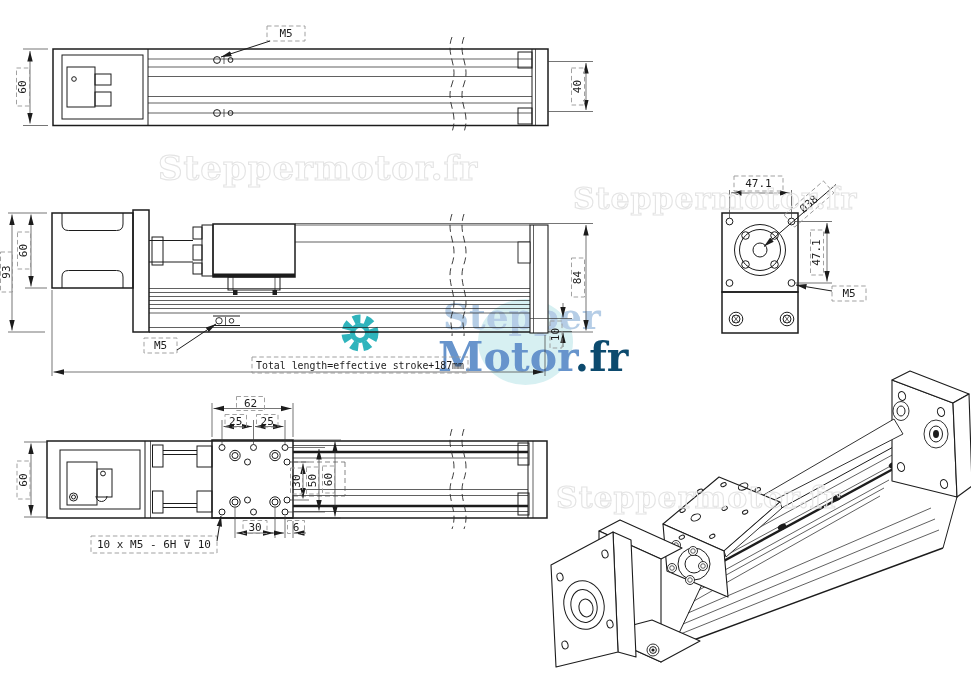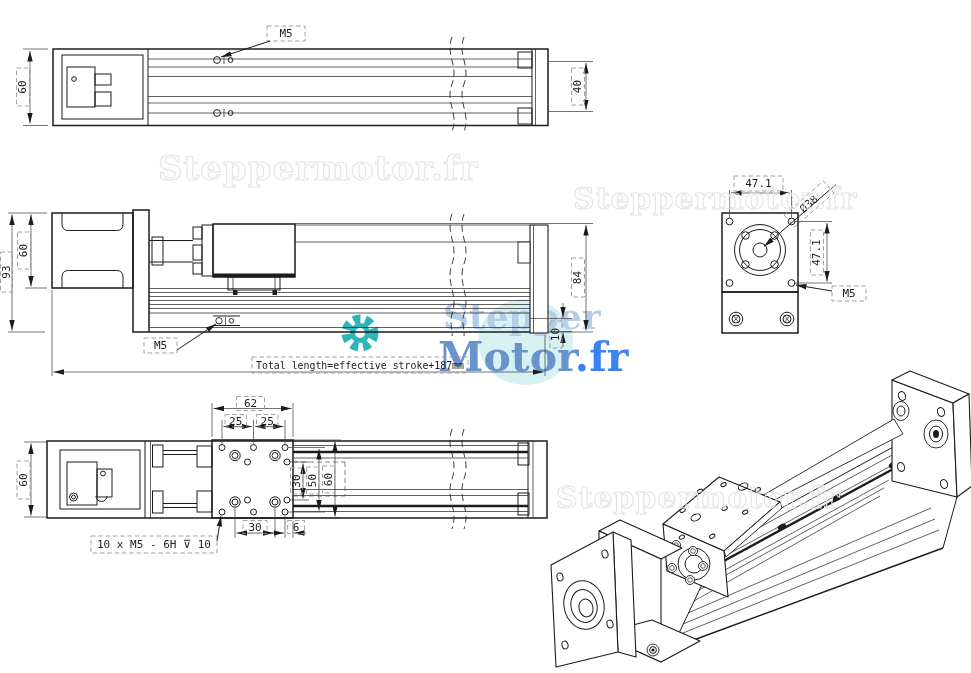--- a/index.html
+++ b/index.html
@@ -7,21 +7,21 @@
          font-family:"DejaVu Sans Mono","Liberation Mono",monospace;}
   #drawing{position:absolute;left:0;top:0;z-index:2;}
   .wm-layer{position:absolute;z-index:1;}
   .wm-top{position:absolute;z-index:3;pointer-events:none;}
   .wm-outline{font-family:"DejaVu Serif","Liberation Serif",serif;font-weight:bold;
       color:transparent;-webkit-text-stroke:1.1px #e4e4e4;letter-spacing:1px;white-space:nowrap;}
   .brand-line1{position:absolute;font-family:"DejaVu Serif","Liberation Serif",serif;
       font-weight:bold;color:#b5cde6;white-space:nowrap;}
   .brand-line2{position:absolute;font-family:"DejaVu Serif","Liberation Serif",serif;
       font-weight:bold;color:#6794cc;white-space:nowrap;}
-  .brand-suffix{color:#3b82f6;}
+  .brand-suffix{color:#0c4a6e;}
   .blob{position:absolute;border-radius:50%;background:rgba(102,196,205,0.26);}
   svg text{fill:#1c1c1c;font-family:"DejaVu Sans Mono","Liberation Mono",monospace;font-size:11px;}
   .ln{stroke:#1c1c1c;stroke-width:1;fill:none;}
   .ln2{stroke:#1c1c1c;stroke-width:1.5;fill:none;}
   .lt{stroke:#1c1c1c;stroke-width:0.7;fill:none;}
   .thk{stroke:#1c1c1c;stroke-width:2.4;fill:none;}
   .xln{stroke:#3a3a3a;stroke-width:0.7;fill:none;}
   .dbox{fill:none;stroke:#969696;stroke-width:0.9;stroke-dasharray:4.5 2.8;}
   .brk{stroke:#2a2a2a;stroke-width:0.9;fill:none;stroke-dasharray:7 4;}
   .hid{stroke:#555;stroke-width:0.7;fill:none;stroke-dasharray:5 3;}

